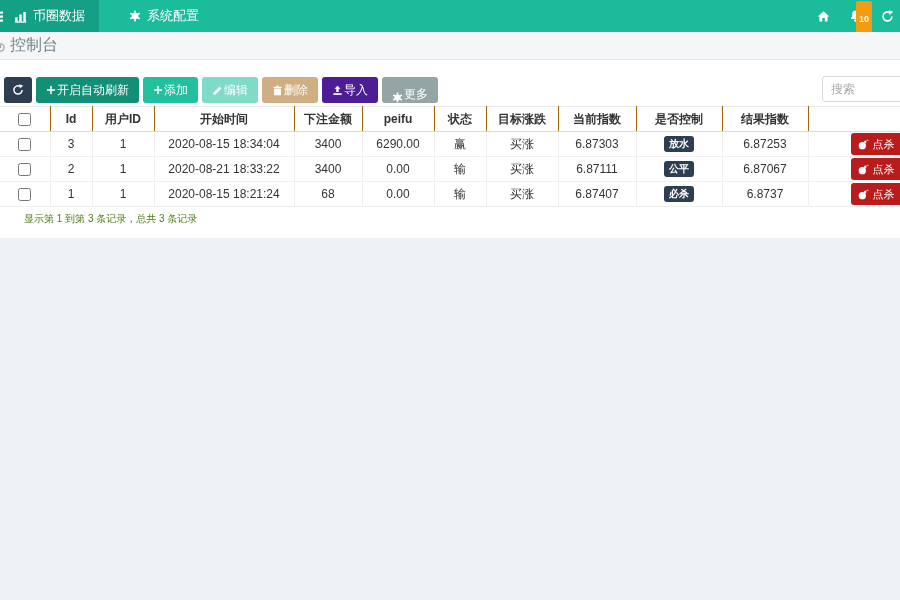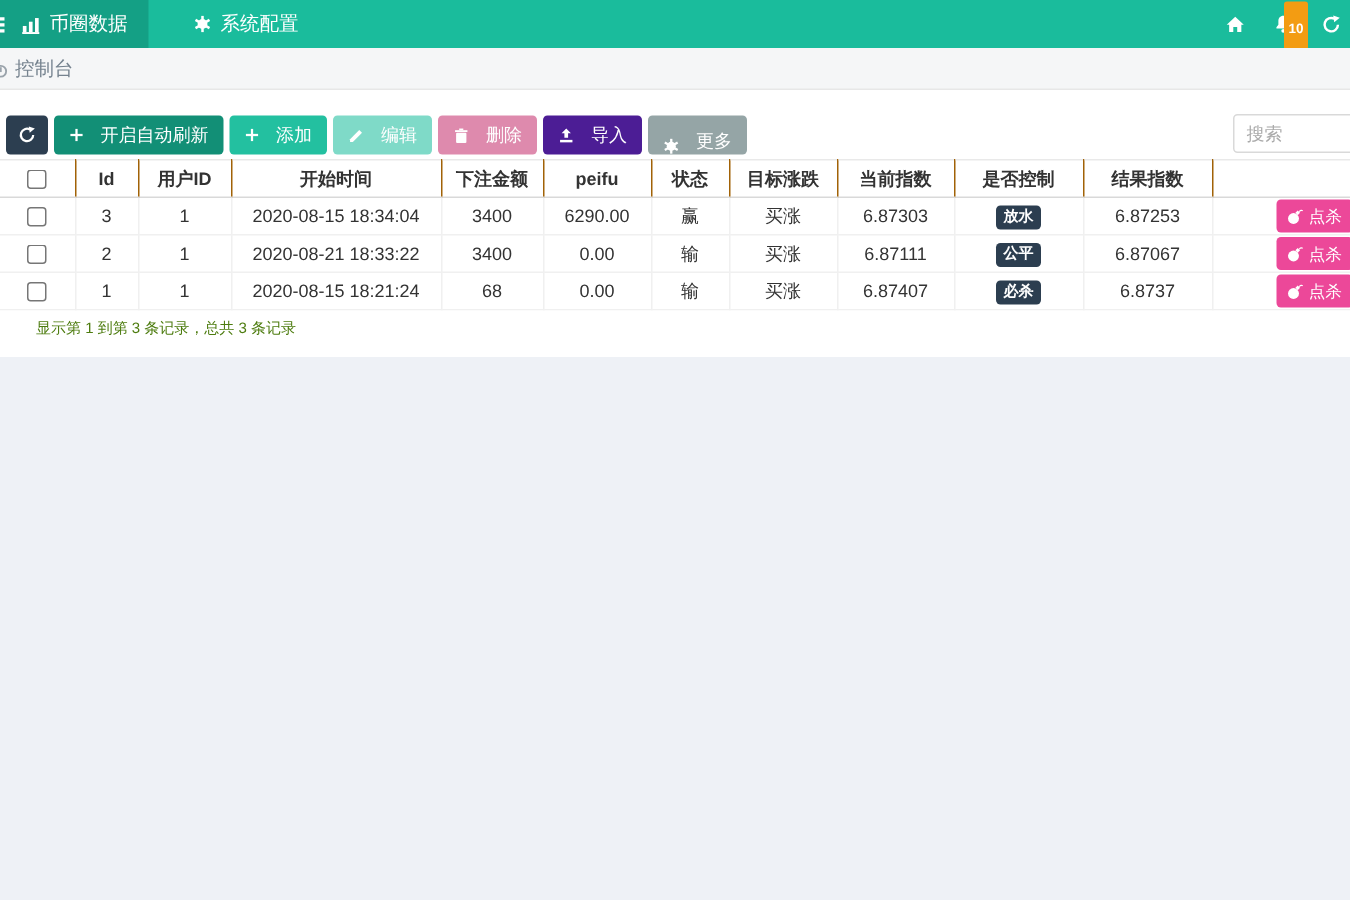--- a/index.html
+++ b/index.html
@@ -33,39 +33,39 @@
     position:absolute; top:-8px; left:7px;
     background:#f39c12; color:#fff; font-size:9px; font-weight:bold;
     line-height:1; padding:14px 3px; border-radius:2px;
   }
 
   
   .breadcrumb-bar {
     position:relative; height:28px; background:#f5f6f7;
     border-bottom:1px solid #e7e7e7;
     display:flex; align-items:center;
-    font-size:13px; color:#76838f; overflow:hidden;font-family:Liberation Mono, monospace;
+    font-size:16px; color:#76838f; overflow:hidden;font-family:Liberation Mono, monospace;
   }
   .crumb-frag { position:absolute; left:-4px; top:11px; color:#9aa3ab; }
   .crumb-label { margin-left:10px; }
 
   
   .content { position:relative; background:#fff; height:178px; overflow:visible; }
 
   .toolbar { position:absolute; top:17px; left:4px; display:flex; gap:4px; }
   .btn {
-    height:26px; display:inline-flex; align-items:center; gap:11px;
+    height:26px; display:inline-flex; align-items:center; gap:1px;
     padding:0 10px; border:none; border-radius:3px;
     color:#fff; font-size:12px; cursor:pointer; white-space:nowrap;
   }
   .btn-refresh   { background:#2c3e50; padding:0 8px; }
   .btn-autoref   { background:#128f76; }
   .btn-add       { background:#23c0a0; }
   .btn-edit      { background:#18bc9c; opacity:.55; cursor:default; }
-  .btn-delete    { background:#be185d; opacity:.5;  cursor:default; }
+  .btn-delete    { background:#a16207; opacity:.5;  cursor:default; }
   .btn-import    { background:#4c1d95; }
   .btn-more      { background:#95a5a6;align-items:flex-end; }
 
   .search-input {
     position:absolute; top:16px; left:822px; width:110px; height:26px;
     border:1px solid #d9d9d9; border-radius:3px; padding:0 8px;
     font-size:12px; color:#555; outline:none; background:#fff;
     font-family:inherit;
   }
   .search-input::placeholder { color:#aaa; }
@@ -90,21 +90,21 @@
     display:inline-block; background:#2c3e50; color:#fff;
     font-size:10px; font-weight:bold; line-height:1;
     padding:3px 5px; border-radius:3px;
   }
   td.actions { text-align:left; padding-left:42px; }
   .btn-mini {
     display:inline-flex; align-items:center; gap:4px;
     height:22px; padding:0 7px; border:none; border-radius:3px;
     color:#fff; font-size:11px; cursor:pointer; vertical-align:middle; white-space:nowrap;
   }
-  .btn-kill { background:#ec4899;text-align:center; }
+  .btn-kill { background:#b91c1c;text-align:center; }
 
   .summary { position:absolute; top:152px; left:8px; font-size:10px; color:#4d7c0f;margin-left:16px; }
 </style>
 </head>
 <body>
 
 <div class="navbar">
   <span class="nav-frag">
     <svg width="14" height="14" viewBox="0 0 14 14" fill="currentColor">
         <rect x="1" y="2.5" width="12" height="2.2"></rect>

